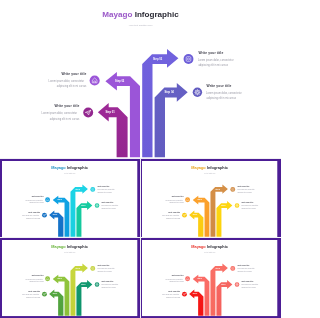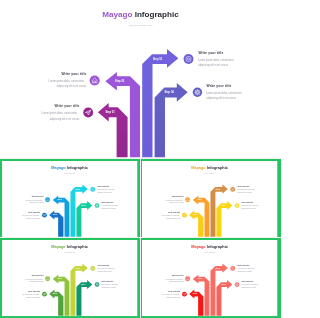--- a/index.html
+++ b/index.html
@@ -1,17 +1,17 @@
 <!DOCTYPE html>
 <html><head>
 <meta charset="utf-8">
 <style>
   html,body{margin:0;padding:0;background:#fff;}
   body{width:281px;height:318px;font-family:"Liberation Sans",sans-serif;overflow:hidden;}
-  #page{position:relative;width:281px;height:318px;background:#22c55e;}
+  #page{position:relative;width:281px;height:318px;background:#4c1d95;}
   .slide{position:absolute;background:#fff;overflow:hidden;}
   #main{left:0;top:0;width:281px;height:158px;}
   .thumb{width:281px;height:158px;transform-origin:0 0;transform:scale(0.4814);}
   #t1{left:2.37px;top:160.72px;}
   #t2{left:142.3px;top:160.72px;}
   #t3{left:2.37px;top:240.4px;}
   #t4{left:142.3px;top:240.4px;}
   .divider{position:absolute;background:#f0f0f4;}
   #dv{left:140.2px;top:158px;width:.9px;height:160px;}
   #dh{left:0;top:237.2px;width:281px;height:1px;}

